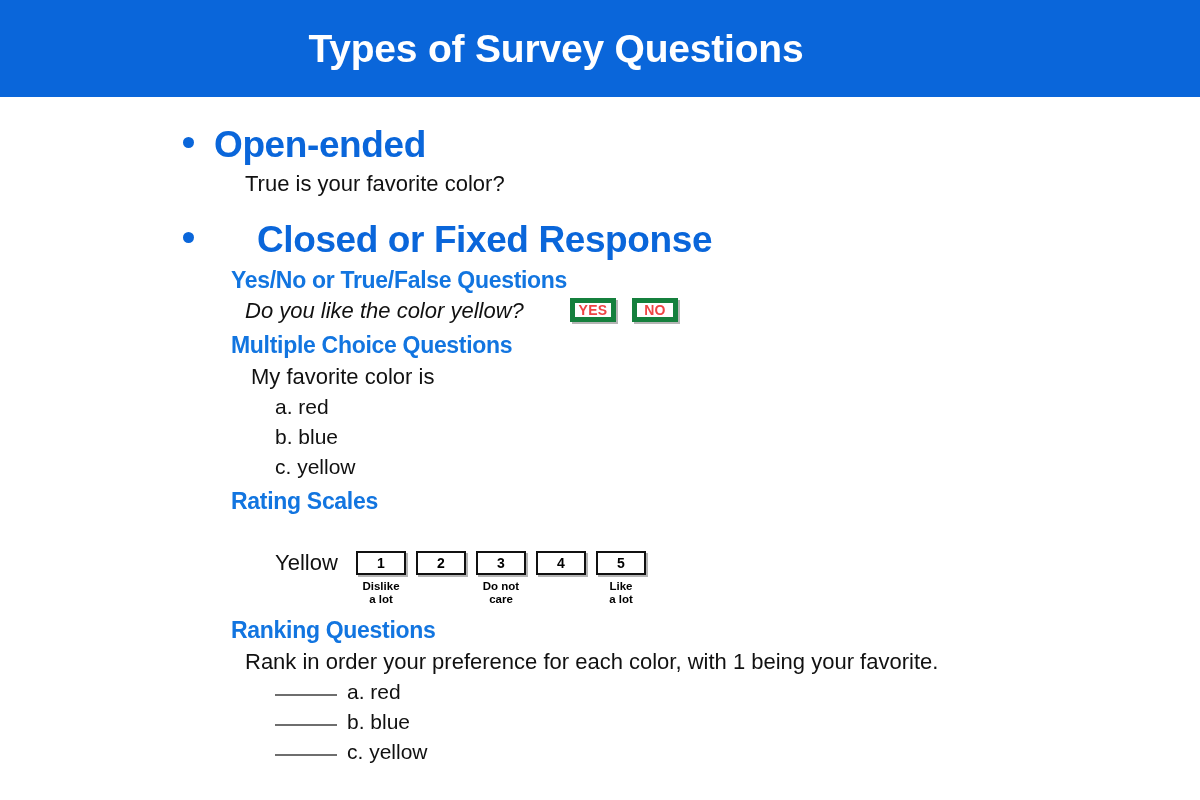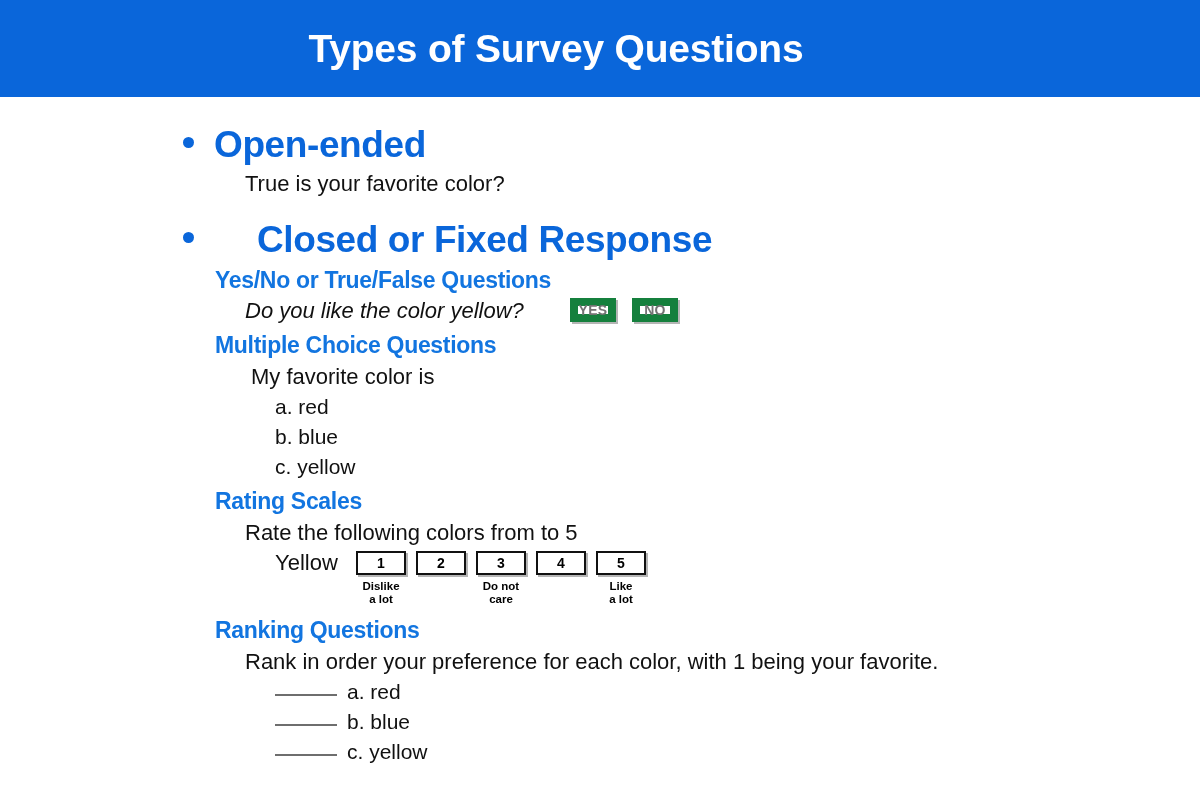--- a/index.html
+++ b/index.html
@@ -77,20 +77,21 @@
     white-space: nowrap;
   }
 
   .sub-head {
     position: absolute;
     color: #1275e0;
     font-size: 23px;
     font-weight: bold;
     letter-spacing: -0.3px;
     white-space: nowrap;
+    margin-left: 16px;
   }
 
   .plain {
     position: absolute;
     color: #111111;
     font-size: 22px;
     white-space: nowrap;
   }
 
   .choice {
@@ -98,29 +99,29 @@
     color: #111111;
     font-size: 21px;
     white-space: nowrap;
   }
 
   
   .yn-box {
     position: absolute;
     width: 46px;
     height: 24px;
-    border: 8px solid #15803d;
+    border: 5px solid #15803d;
     box-shadow: 2px 2px 0 rgba(120,120,120,0.55);
     background: #ffffff;
     display: flex;
     align-items: center;
     justify-content: center;
     font-size: 14px;
     font-weight: bold;
-    color: #737373;
+    color: #ef4444;
     letter-spacing: 0.3px;
     box-sizing: border-box;
   }
 
   
   .rate-group {
     position: absolute;
     display: flex;
     gap: 10px;
   }
@@ -200,21 +201,20 @@
     <div class="yn-box" style="left:570px; top:201px;">YES</div>
     <div class="yn-box" style="left:632px; top:201px;">NO</div>
 
     <div class="sub-head" style="left:215px; top:235px;">Multiple Choice Questions</div>
     <div class="plain" style="left:251px; top:267px;">My favorite color is</div>
     <div class="choice" style="left:275px; top:298px;">a. red</div>
     <div class="choice" style="left:275px; top:328px;">b. blue</div>
     <div class="choice" style="left:275px; top:358px;">c. yellow</div>
 
     <div class="sub-head" style="left:215px; top:391px;">Rating Scales</div>
-    <div class="plain" style="left:245px; top:423px;">Rate the following colors from to 5</div>
     <div class="plain" style="left:275px; top:453px;">Yellow</div>
 
     <div class="rate-group" style="left:356px; top:454px;">
       <div class="rate-cell">
         <div class="rate-box">1</div>
         <div class="rate-caption">Dislike
 a lot</div>
       </div>
       <div class="rate-cell">
         <div class="rate-box">2</div>

